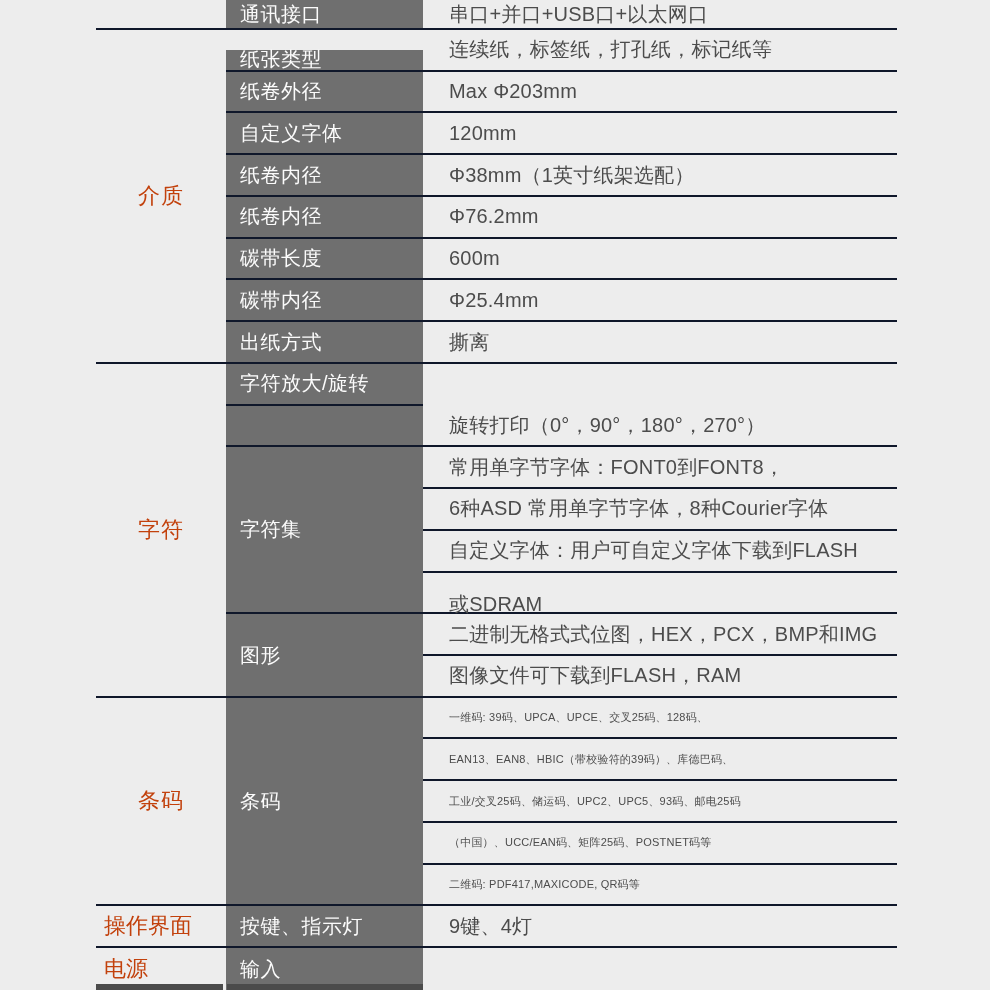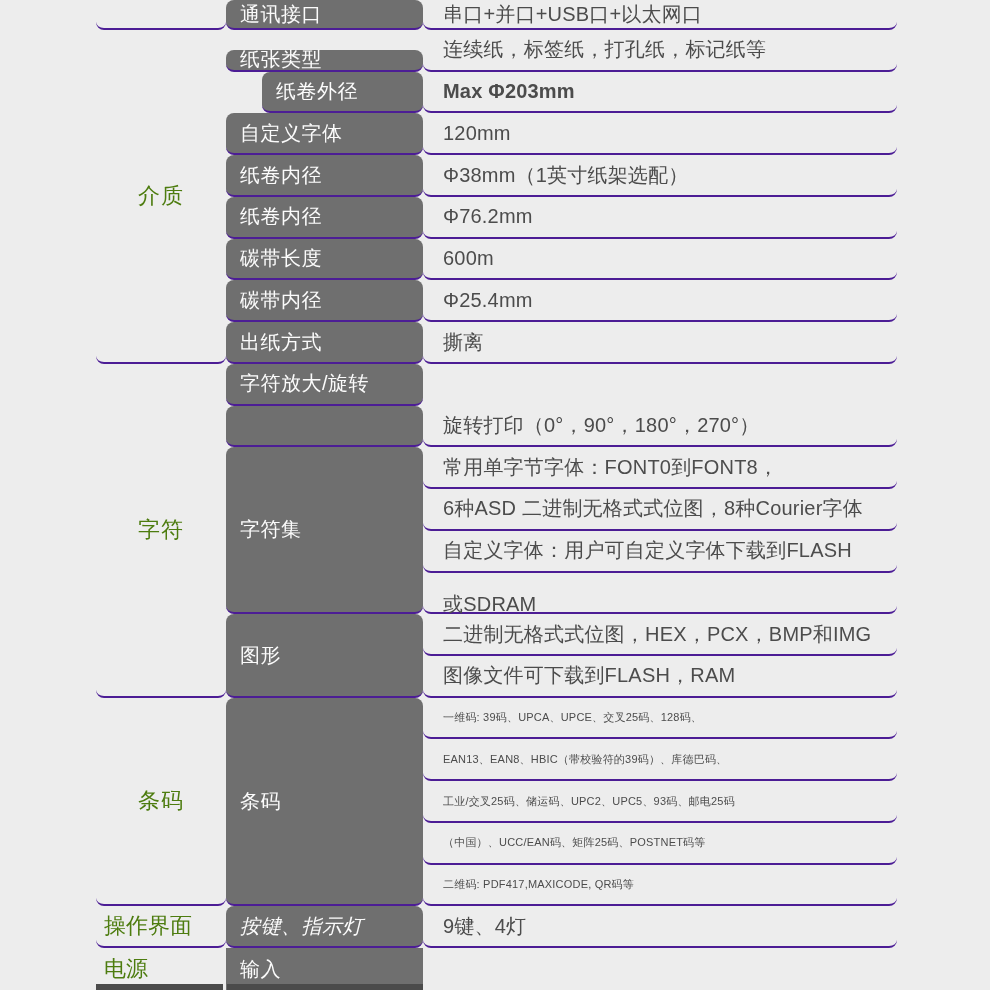--- a/index.html
+++ b/index.html
@@ -8,32 +8,32 @@
     background:#ededed;
     font-family:"Liberation Sans","DejaVu Sans",sans-serif;
   }
   .spec-table{
     position:absolute;left:96px;top:0;width:801px;height:990px;
     display:grid;
     grid-template-columns:130px 197px 474px;
     grid-template-rows:30px repeat(23, 41.739px);
   }
   .cell{display:flex;align-items:center;box-sizing:border-box;}
-  .bb{border-bottom:2px solid #4c1d95;border-radius:8px;}
+  .bb{border-bottom:2px solid #0f172a;}
   .cat{
-    grid-column:1;color:#4d7c0f;font-size:22px;background:transparent;
+    grid-column:1;color:#c2410c;font-size:22px;background:transparent;
     justify-content:center;text-align:center;letter-spacing:1px;
   }
   .cat-left{justify-content:flex-start;padding-left:8px;letter-spacing:0;}
   .lbl{
     grid-column:2;background:#6f6f6f;color:#fbfbfb;
     font-size:20px;padding-left:14px;letter-spacing:0.5px;
   }
   .val{
-    grid-column:3;color:#4c4c4c;font-size:20px;padding-left:20px;
+    grid-column:3;color:#4c4c4c;font-size:20px;padding-left:26px;
     white-space:nowrap;letter-spacing:0.2px;
   }
   .val.small{font-size:11px;}
   .bottom-strip{position:absolute;top:984px;height:6px;background:#4b4b4b;}
   #strip-left{left:96px;width:127px;}
   #strip-mid{left:227px;width:196px;}
 </style>
 </head>
 <body>
 
@@ -41,47 +41,47 @@
 
   <div class="cell cat bb" style="grid-row:1;"></div>
   <div class="cell cat bb" style="grid-row:2 / span 8;">介质</div>
   <div class="cell cat bb" style="grid-row:10 / span 8;">字符</div>
   <div class="cell cat bb" style="grid-row:18 / span 5;">条码</div>
   <div class="cell cat cat-left bb" style="grid-row:23;">操作界面</div>
   <div class="cell cat cat-left" style="grid-row:24;">电源</div>
 
   <div class="cell lbl bb" style="grid-row:1;">通讯接口</div>
   <div class="cell lbl bb" style="grid-row:2;margin-top:20px;">纸张类型</div>
-  <div class="cell lbl bb" style="grid-row:3;margin-left:36px;">纸卷外径</div>
+  <div class="cell lbl bb" style="grid-row:3;">纸卷外径</div>
   <div class="cell lbl bb" style="grid-row:4;">自定义字体</div>
   <div class="cell lbl bb" style="grid-row:5;">纸卷内径</div>
   <div class="cell lbl bb" style="grid-row:6;">纸卷内径</div>
   <div class="cell lbl bb" style="grid-row:7;">碳带长度</div>
   <div class="cell lbl bb" style="grid-row:8;">碳带内径</div>
   <div class="cell lbl bb" style="grid-row:9;">出纸方式</div>
   <div class="cell lbl bb" style="grid-row:10;">字符放大/旋转</div>
   <div class="cell lbl bb" style="grid-row:11;"></div>
   <div class="cell lbl bb" style="grid-row:12 / span 4;">字符集</div>
   <div class="cell lbl bb" style="grid-row:16 / span 2;">图形</div>
   <div class="cell lbl bb" style="grid-row:18 / span 5;">条码</div>
-  <div class="cell lbl bb" style="grid-row:23;font-style:italic;">按键、指示灯</div>
+  <div class="cell lbl bb" style="grid-row:23;">按键、指示灯</div>
   <div class="cell lbl" style="grid-row:24;">输入</div>
 
   <div class="cell val bb" style="grid-row:1;">串口+并口+USB口+以太网口</div>
   <div class="cell val bb" style="grid-row:2;">连续纸，标签纸，打孔纸，标记纸等</div>
-  <div class="cell val bb" style="grid-row:3;font-weight:bold;">Max Φ203mm</div>
+  <div class="cell val bb" style="grid-row:3;">Max Φ203mm</div>
   <div class="cell val bb" style="grid-row:4;">120mm</div>
   <div class="cell val bb" style="grid-row:5;">Φ38mm（1英寸纸架选配）</div>
   <div class="cell val bb" style="grid-row:6;">Φ76.2mm</div>
   <div class="cell val bb" style="grid-row:7;">600m</div>
   <div class="cell val bb" style="grid-row:8;">Φ25.4mm</div>
   <div class="cell val bb" style="grid-row:9;">撕离</div>
   <div class="cell val bb" style="grid-row:11;">旋转打印（0°，90°，180°，270°）</div>
   <div class="cell val bb" style="grid-row:12;">常用单字节字体：FONT0到FONT8，</div>
-  <div class="cell val bb" style="grid-row:13;">6种ASD 二进制无格式式位图，8种Courier字体</div>
+  <div class="cell val bb" style="grid-row:13;">6种ASD 常用单字节字体，8种Courier字体</div>
   <div class="cell val bb" style="grid-row:14;text-align:right;">自定义字体：用户可自定义字体下载到FLASH</div>
   <div class="cell val bb" style="grid-row:15;margin-top:24px;">或SDRAM</div>
   <div class="cell val bb" style="grid-row:16;">二进制无格式式位图，HEX，PCX，BMP和IMG</div>
   <div class="cell val bb" style="grid-row:17;">图像文件可下载到FLASH，RAM</div>
   <div class="cell val small bb" style="grid-row:18;">一维码: 39码、UPCA、UPCE、交叉25码、128码、</div>
   <div class="cell val small bb" style="grid-row:19;">EAN13、EAN8、HBIC（带校验符的39码）、库德巴码、</div>
   <div class="cell val small bb" style="grid-row:20;">工业/交叉25码、储运码、UPC2、UPC5、93码、邮电25码</div>
   <div class="cell val small bb" style="grid-row:21;">（中国）、UCC/EAN码、矩阵25码、POSTNET码等</div>
   <div class="cell val small bb" style="grid-row:22;">二维码: PDF417,MAXICODE, QR码等</div>
   <div class="cell val bb" style="grid-row:23;">9键、4灯</div>

